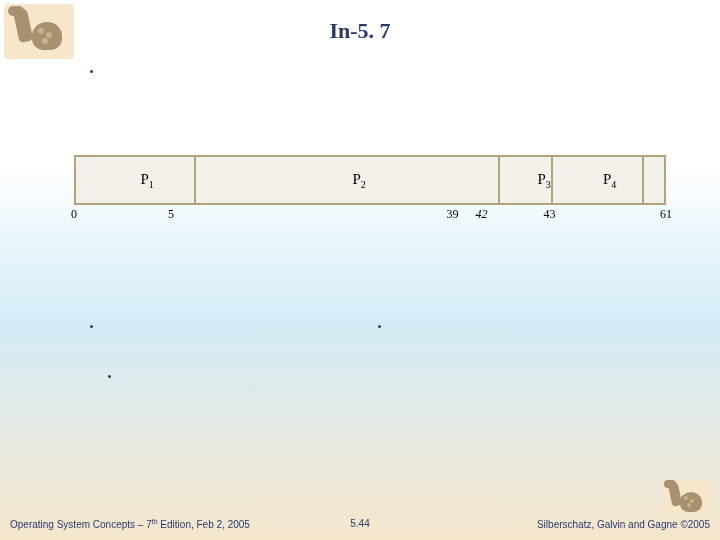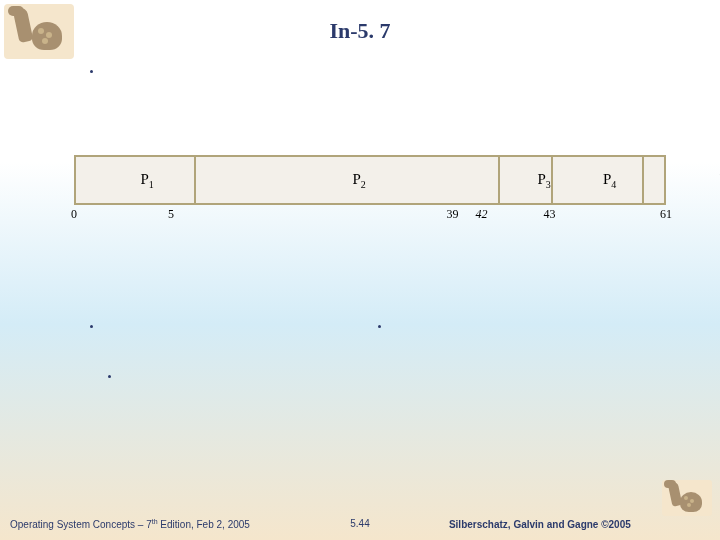--- a/index.html
+++ b/index.html
@@ -57,21 +57,21 @@
   .tick { position:absolute; top:0; font-family:"Times New Roman",serif; font-size:12px; color:#000; transform:translateX(-50%); }
 
   .footer {
     position:absolute; left:0; bottom:6px; width:720px; height:40px;
     display:flex; align-items:flex-end; justify-content:space-between;
     padding: 0 10px 4px 10px;
     font-size:10px; color:#2b3a6b;
   }
   .ft-left { flex:1; text-align:left; }
   .ft-mid  { flex:0 0 auto; padding-bottom:1px; }
-  .ft-right{ flex:1; text-align:center;font-weight:bold; }
+  .ft-right{ flex:1; text-align:right; }
   .logo-br {
     position:absolute; right:8px; bottom:24px; width:50px; height:36px;
     background:#f5e6cc; border-radius:3px;
   }
   .logo-br .dino-body { left:18px; top:12px; width:22px; height:20px; }
   .logo-br .dino-neck { left:8px; top:2px; width:10px; height:24px; }
   .logo-br .dino-head { left:2px; top:0px; width:12px; height:8px; }
   .logo-br .dino-spots { left:22px; top:16px; width:4px; height:4px; box-shadow:6px 3px 0 #c9b38a, 3px 7px 0 #c9b38a;}
   sup { font-size: 0.7em; }
 </style>

